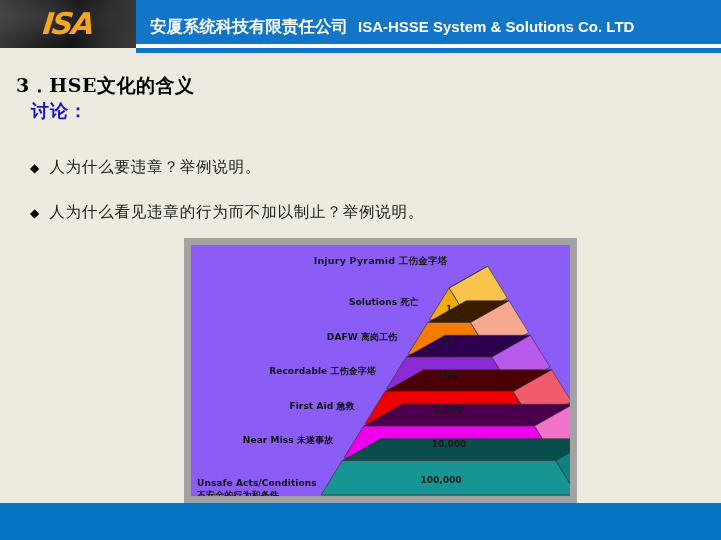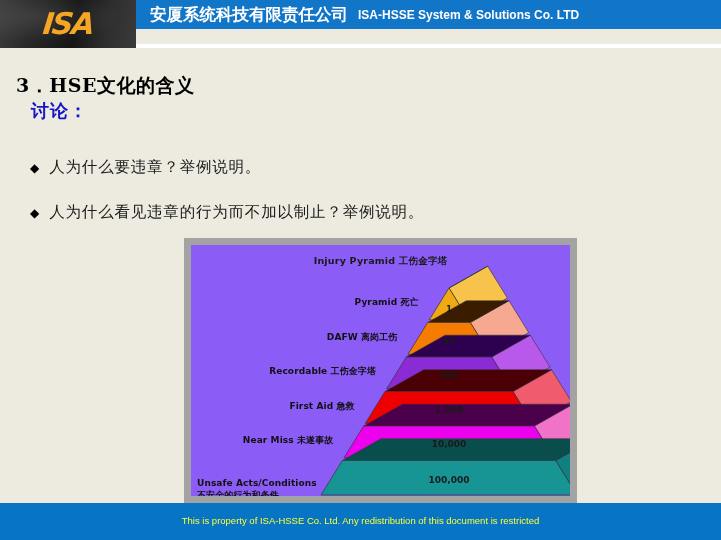--- a/index.html
+++ b/index.html
@@ -59,36 +59,36 @@
     position: relative;
     z-index: 2;
     transform: skewX(-6deg);
   }
   #header-bar {
     flex: 1;
     background: #1175C8;
     display: flex;
     align-items: center;
     padding-left: 14px;
-    height: 29px;
+    height: 53px;
     align-self: flex-start;
   }
   #header-cn {
     color: #FFFFFF;
     font-family: "DejaVu Sans", sans-serif;
     font-weight: bold;
     font-size: 16.5px;
     letter-spacing: 0px;
     white-space: nowrap;
   }
   #header-en {
     color: #FFFFFF;
     font-family: "Liberation Sans", sans-serif;
     font-weight: bold;
-    font-size: 12px;
+    font-size: 15px;
     margin-left: 10px;
     white-space: nowrap;
   }
   #header-underline {
     position: absolute;
     left: 136px; top: 44px;
     width: 585px; height: 4px;
     background: #FFFFFF;
   }
 
@@ -259,34 +259,33 @@
           <polygon points="172.66666666666669,181 343.3333333333333,181 363.0589371980676,212.9 152.94106280193236,212.9" fill="#ED00ED" stroke="#333" stroke-width="0.7"></polygon>
         </g>
         <g>
           <polygon points="364.6666666666667,215.5 403.3066666666667,193.66 424.64,228.16 386,250" fill="#11807F" stroke="#333" stroke-width="0.6"></polygon>
           <polygon points="151.33333333333331,215.5 364.6666666666667,215.5 403.3066666666667,193.66 189.9733333333333,193.66" fill="#0a4d4d" stroke="#333" stroke-width="0.5"></polygon>
           <polygon points="151.33333333333331,215.5 364.6666666666667,215.5 386,250 130,250" fill="#179494" stroke="#333" stroke-width="0.7"></polygon>
         </g>
       </svg>
     <div id="pyramid-labels">
         <div class="lvl-value" style="left: 198px; width: 120px; top: 59.968px; font-size: 8px;">1</div>
-        <div class="lvl-label" style="right: 151.285px; top: 51.398px;">Pyramid   死亡</div>
+        <div class="lvl-label" style="right: 151.285px; top: 51.398px;">Solutions   死亡</div>
         <div class="lvl-value" style="left: 198px; width: 120px; top: 90.64px;">10</div>
         <div class="lvl-label" style="right: 172.618px; top: 85.898px;">DAFW 离岗工伤</div>
         <div class="lvl-value" style="left: 198px; width: 120px; top: 125.14px;">100</div>
         <div class="lvl-label" style="right: 193.951px; top: 120.398px;">Recordable 工伤金字塔</div>
         <div class="lvl-value" style="left: 198px; width: 120px; top: 159.64px;">1,000</div>
         <div class="lvl-label" style="right: 215.285px; top: 154.898px;">First Aid  急救</div>
         <div class="lvl-value" style="left: 198px; width: 120px; top: 194.14px;">10,000</div>
         <div class="lvl-label" style="right: 236.618px; top: 189.398px;">Near Miss 未遂事故</div>
-        <div class="lvl-value" style="left: 198px; width: 120px; top: 230.2px;">100,000</div>
+        <div class="lvl-value" style="left: 190px; width: 120px; top: 230.2px;">100,000</div>
         <div class="lvl-label two-line" style="left: 6px; top: 231.99px;">
           <div>Unsafe Acts/Conditions</div>
           <div>不安全的行为和条件</div>
         </div>
       </div>
   </div>
 
   <div id="footer">
-    <div class="footer-line">This is property of ISA-HSSE Co. Ltd. Any redistribution of this document is restricted</div>
   </div>
 
 </div>
 
 </body></html>

